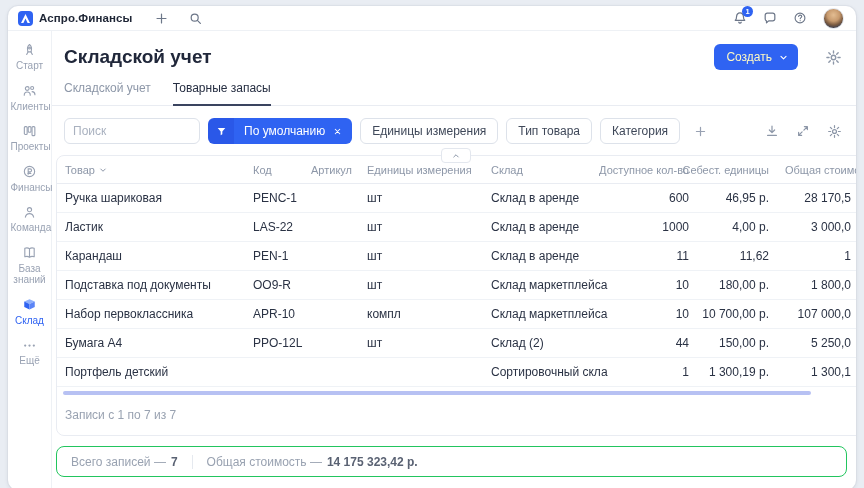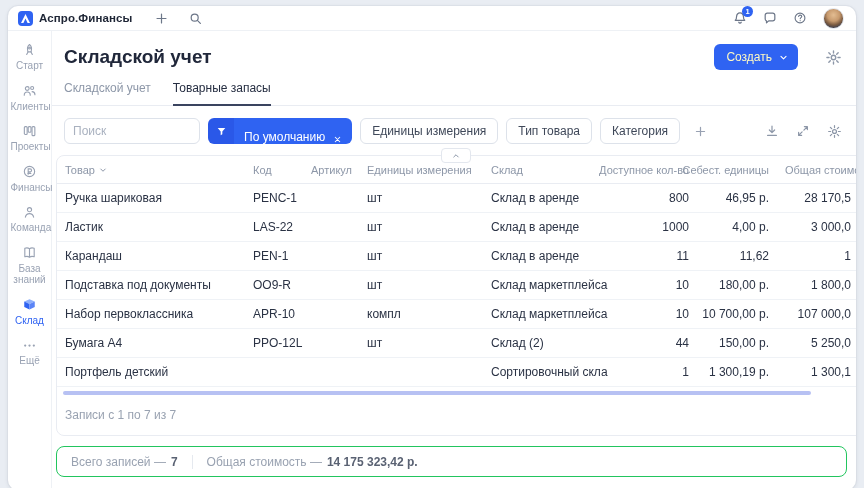--- a/index.html
+++ b/index.html
@@ -72,21 +72,21 @@
   .filterbar { display:flex; align-items:center; padding:12px 0 11px 12px; position:relative; }
   .search-input {
     width:136px; height:26px; border:1px solid #dde2ea; border-radius:6px;
     font-size:12px; font-family:inherit; padding:0 8px; color:#242b3a; outline:none;
   }
   .search-input::placeholder { color:#a9b1bf; }
   .filter-chip-group { display:flex; margin-left:8px; border-radius:6px; overflow:hidden; cursor:pointer; }
   .funnel-seg { width:26px; height:26px; background:#2a58e8; display:flex; align-items:center; justify-content:center; }
   .chip-seg {
     height:26px; background:#2f63f2; color:#fff; font-size:12px;
-    display:flex; align-items:flex-end; gap:8px; padding:0 10px;
+    display:flex; align-items:center; gap:8px; padding:0 10px;
   }
   .filter-btn {
     height:26px; margin-left:8px; border:1px solid #dde2ea; background:#fff;
     border-radius:6px; font-size:12px; font-family:inherit; color:#3f4859;
     padding:0 11px; cursor:pointer; white-space:nowrap;
   }
   .add-filter { margin-left:12px; width:16px; height:16px; cursor:pointer; display:flex; align-items:center; justify-content:center; }
   .filter-right { position:absolute; right:14px; top:17px; display:flex; gap:15px; }
   .fr-icon { width:16px; height:16px; cursor:pointer; display:flex; align-items:center; justify-content:center; }
   
@@ -355,21 +355,21 @@
               <span>Общая стоимость</span>
             </div>
           </div>
         <div id="table-body">
             <div class="grid-row trow">
               <div class="cell c0">Ручка шариковая</div>
               <div class="cell c1">PENC-1</div>
               <div class="cell c2"></div>
               <div class="cell c3">шт</div>
               <div class="cell c4">Склад в аренде</div>
-              <div class="cell c5 al-right">800</div>
+              <div class="cell c5 al-right">600</div>
               <div class="cell c6 al-right">46,95 р.</div>
               <div class="cell c7">28 170,5</div>
             </div>
             <div class="grid-row trow">
               <div class="cell c0">Ластик</div>
               <div class="cell c1">LAS-22</div>
               <div class="cell c2"></div>
               <div class="cell c3">шт</div>
               <div class="cell c4">Склад в аренде</div>
               <div class="cell c5 al-right">1000</div>

